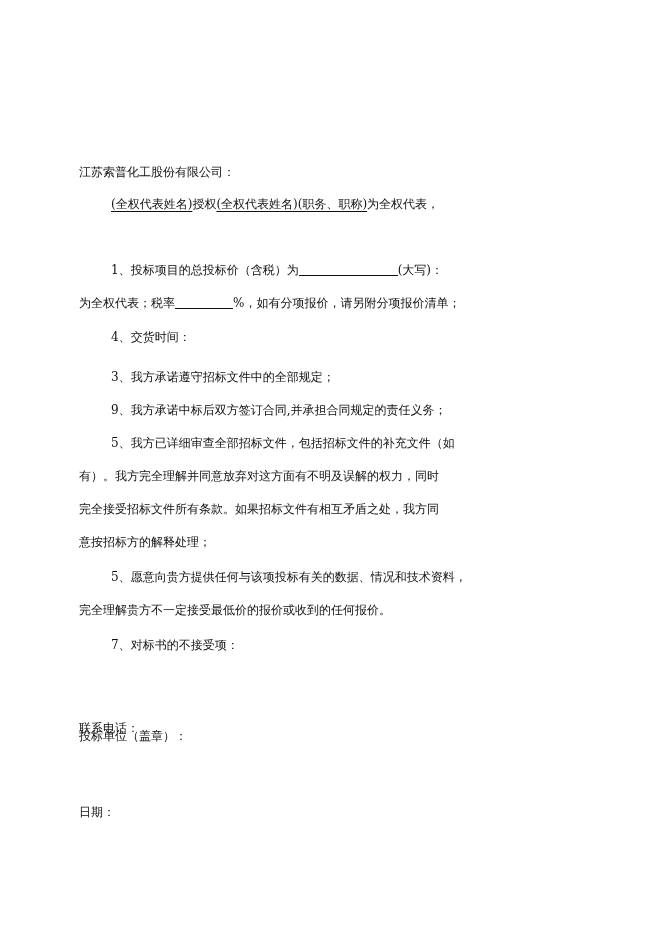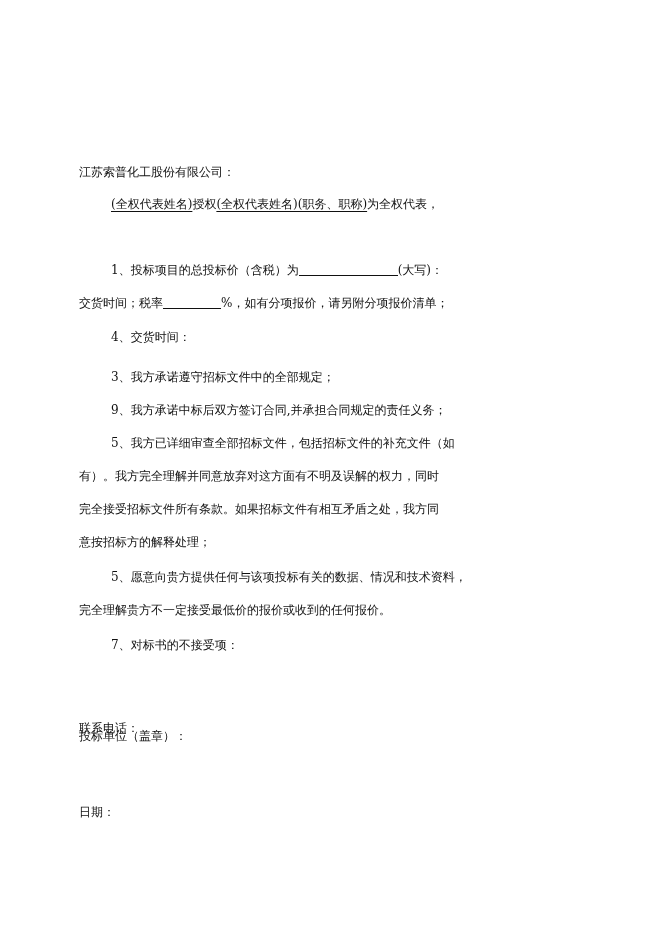--- a/index.html
+++ b/index.html
@@ -21,21 +21,21 @@
   <div class="line" style="top:161px">江苏索普化工股份有限公司：</div>
 
   <div class="line indent" style="top:193px">
     <span class="u">(全权代表姓名)</span><span>授权</span><span class="u">(全权代表姓名)(职务、职称)</span><span>为全权代表，</span>
   </div>
 
   <div class="line indent" style="top:259px">
     <span>1、投标项目的总投标价（含税）为</span><span class="blank" style="width:99px"></span><span>(大写)：</span>
   </div>
   <div class="line" style="top:292px">
-    <span>交货时间；税率</span><span class="blank" style="width:58px"></span><span>%，如有分项报价，请另附分项报价清单；</span>
+    <span>为全权代表；税率</span><span class="blank" style="width:58px"></span><span>%，如有分项报价，请另附分项报价清单；</span>
   </div>
 
   <div class="line indent" style="top:326px">4、交货时间：</div>
   <div class="line indent" style="top:366px">3、我方承诺遵守招标文件中的全部规定；</div>
   <div class="line indent" style="top:399px">9、我方承诺中标后双方签订合同,并承担合同规定的责任义务；</div>
 
   <div class="line indent" style="top:432px">5、我方已详细审查全部招标文件，包括招标文件的补充文件（如</div>
   <div class="line" style="top:465px">有）。我方完全理解并同意放弃对这方面有不明及误解的权力，同时</div>
   <div class="line" style="top:498px">完全接受招标文件所有条款。如果招标文件有相互矛盾之处，我方同</div>
   <div class="line" style="top:531px">意按招标方的解释处理；</div>

